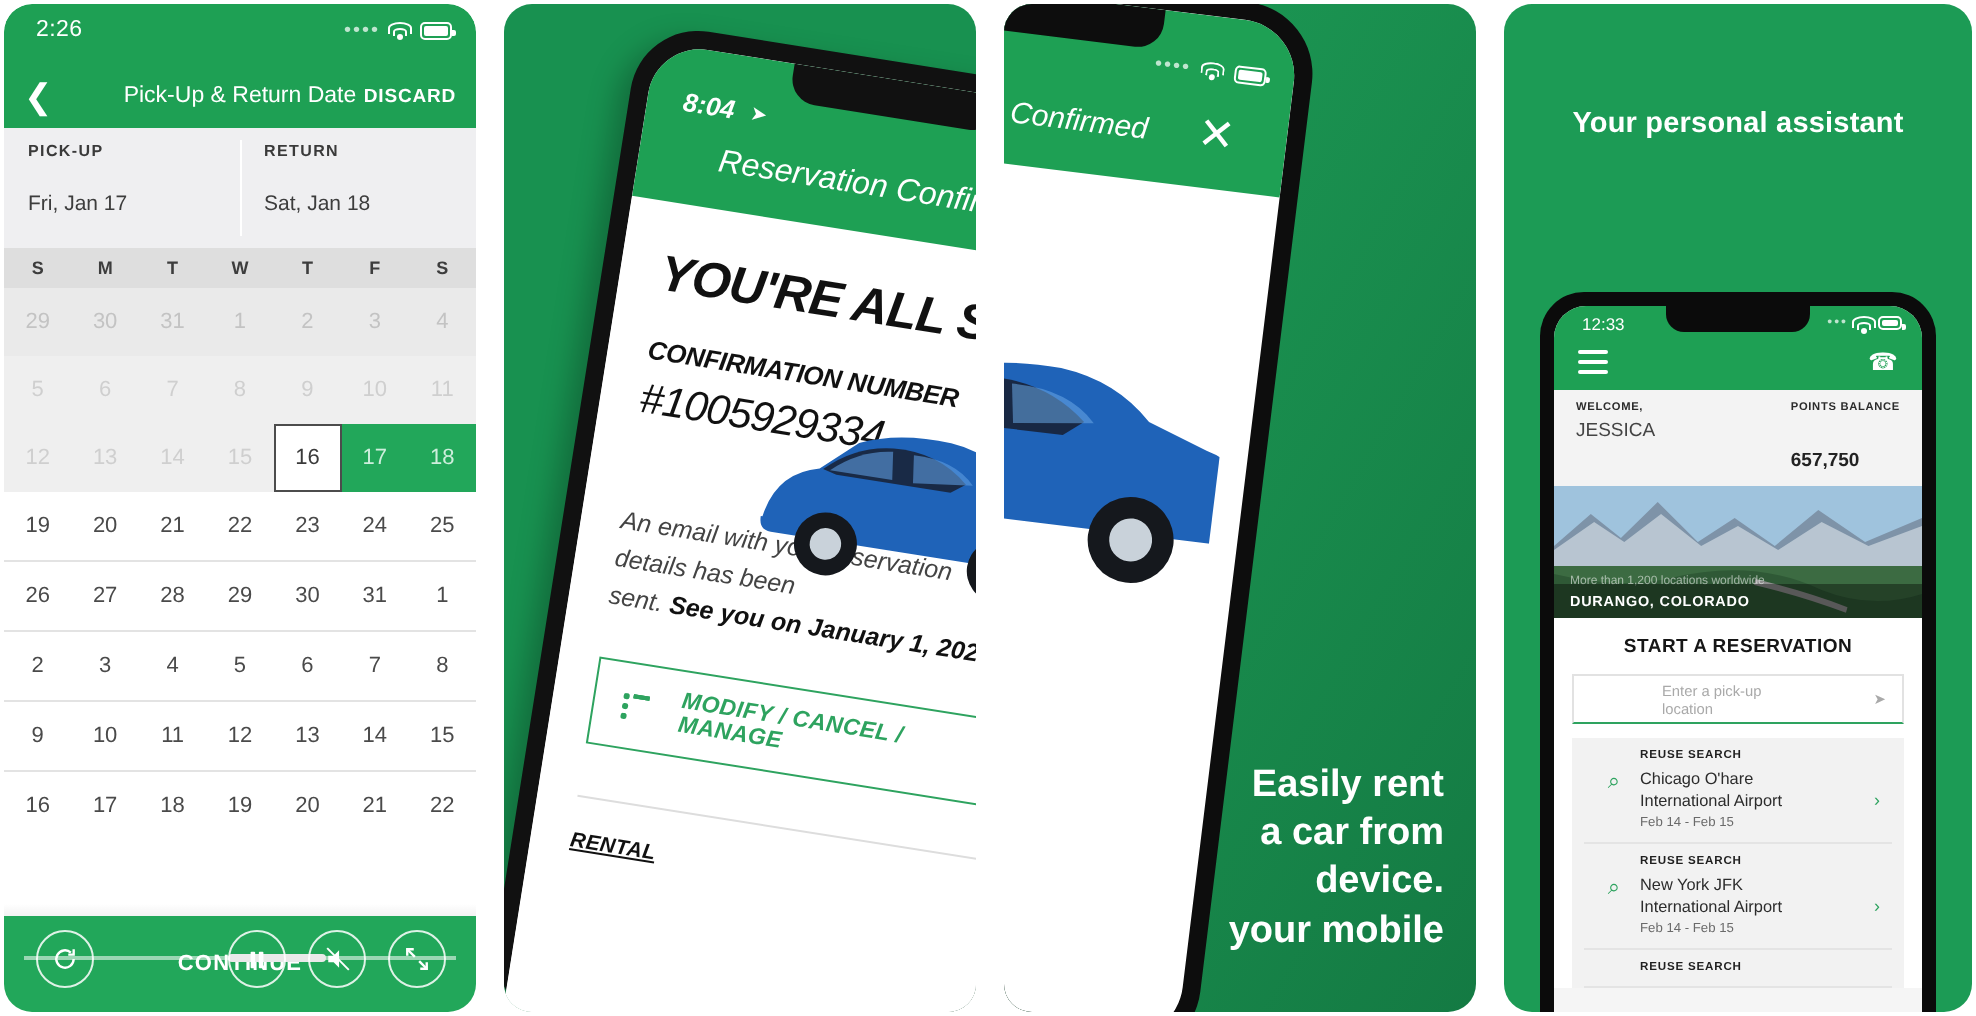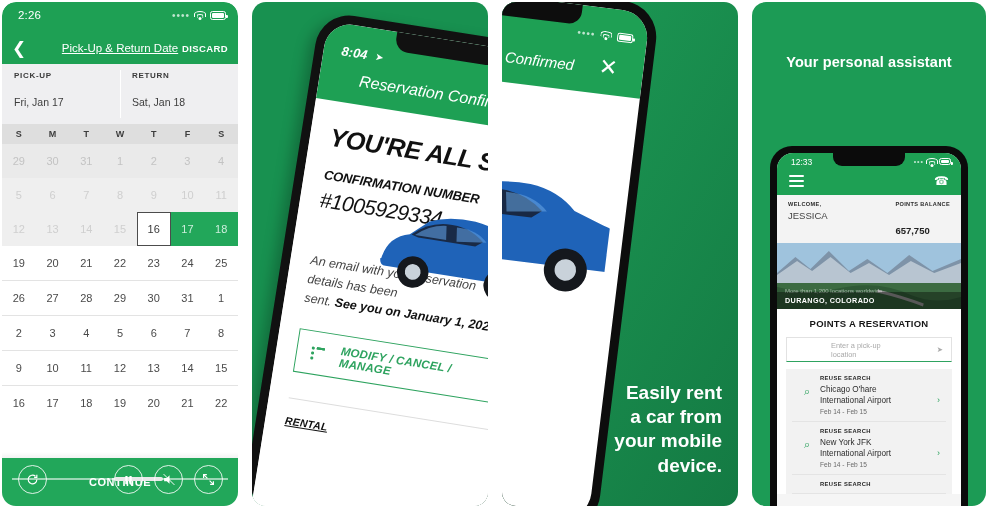--- a/index.html
+++ b/index.html
@@ -22,21 +22,21 @@
             border-radius:50% 50% 0 0; }
   .wifi i:nth-child(1){ width:12px;height:6px; top:0; }
   .wifi i:nth-child(2){ width:7px;height:3.5px; top:3px; }
   .wifi i:nth-child(3){ width:3px;height:3px; top:6px; background:#fff; border:none; border-radius:50%; }
   .batt { width:16px; height:8.5px; border:1.3px solid #fff; border-radius:2.5px; position:relative; }
   .batt::after{ content:""; position:absolute; right:-3px; top:2.4px; width:1.6px; height:3.4px; background:#fff; border-radius:0 1px 1px 0;}
   .batt i { position:absolute; left:1px; top:1px; bottom:1px; right:1px; background:#fff; border-radius:1px; }
 
   .p1-nav { height:32px; background:#1EA054; display:flex; align-items:center; padding:0 10px; position:relative; }
   .p1-back { color:#fff; font-size:17px; line-height:1; font-weight:300; cursor:pointer; }
-  .p1-title { position:absolute; left:0; right:0; text-align:center; color:#fff; font-size:11.5px; pointer-events:none;text-decoration:underline; }
+  .p1-title { position:absolute; left:0; right:0; text-align:center; color:#fff; font-size:11.5px; pointer-events:none; }
   .p1-discard { margin-left:auto; color:#fff; font-size:9.5px; font-weight:bold; letter-spacing:.4px; z-index:2; cursor:pointer; }
 
   .p1-dates { display:flex; background:#EFEFF1; height:60px; }
   .p1-dcol { flex:1; padding:7px 10px 0 12px; position:relative; }
   .p1-dcol + .p1-dcol::before { content:""; position:absolute; left:0; top:6px; bottom:6px; width:1px; background:#fff; }
   .p1-dlabel { font-size:8px; font-weight:bold; letter-spacing:.7px; color:#3a3a3a; }
   .p1-dval { font-size:10.5px; color:#3d3d3d; margin-top:16px; }
 
   .p1-monthrow { display:flex; align-items:center; padding:14px 10px 9px 12px; background:#fff; }
   .p1-month { font-size:15px; color:#2b2b2b; }
@@ -367,22 +367,22 @@
             <ellipse cx="60" cy="116" rx="11" ry="11" fill="#c9d2da"></ellipse>
           <ellipse cx="180" cy="116" rx="22" ry="22" fill="#15181d"></ellipse>
             <ellipse cx="180" cy="116" rx="11" ry="11" fill="#c9d2da"></ellipse>
           <rect x="6" y="78" width="30" height="9" rx="4" fill="#e8eef5"></rect>
         </svg>
       </div>
     </div>
     <div class="p3-tag" id="p3tag">
         <div>Easily rent</div>
         <div>a car from</div>
+        <div>device.</div>
         <div>your mobile</div>
-        <div>device.</div>
       </div>
   </div>
 
   <div class="panel" id="panel4">
     <div class="p4-h1">Your personal assistant</div>
 
     <div class="ph4">
       <div class="ph4-screen">
         <div class="ph4-top">
           <div class="notch4"></div>
@@ -424,21 +424,21 @@
             <path d="M0 32 L24 18 L42 28 L64 14 L88 30 L110 20 L134 32 L160 18 L188 30 L220 20 L220 40 L0 40z" fill="#e8eef3" opacity=".55"></path>
             <rect y="40" width="220" height="26" fill="#3c6b42"></rect>
             <path d="M0 44 q40 8 70 2 q50-10 90 6 q30 10 60 2 L220 66 L0 66z" fill="#2f5936"></path>
             <path d="M120 48 q30 6 55 14" stroke="#8e8e8e" stroke-width="3" fill="none"></path>
           </svg>
           <div class="hero-sub">More than 1,200 locations worldwide</div>
           <div class="hero-cap">DURANGO, COLORADO</div>
         </div>
 
         <div class="p4-card">
-          <div class="p4-start">POINTS A RESERVATION</div>
+          <div class="p4-start">START A RESERVATION</div>
           <div class="p4-input">
             <span>Enter a pick-up location</span>
             <span class="p4-send">➤</span>
           </div>
           <div class="p4-list" id="p4list">
               <div class="p4-item">
                 <div class="p4-reuse">REUSE SEARCH</div>
                 <div class="p4-row">
                   <div class="p4-mag">⌕</div>
                   <div>

